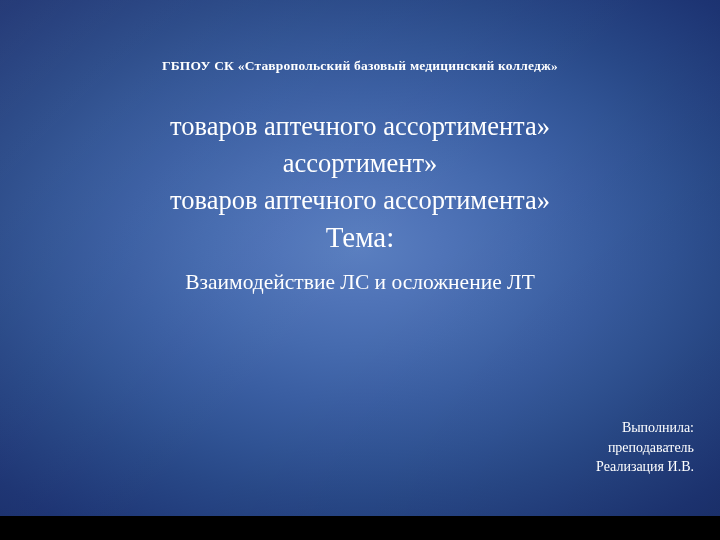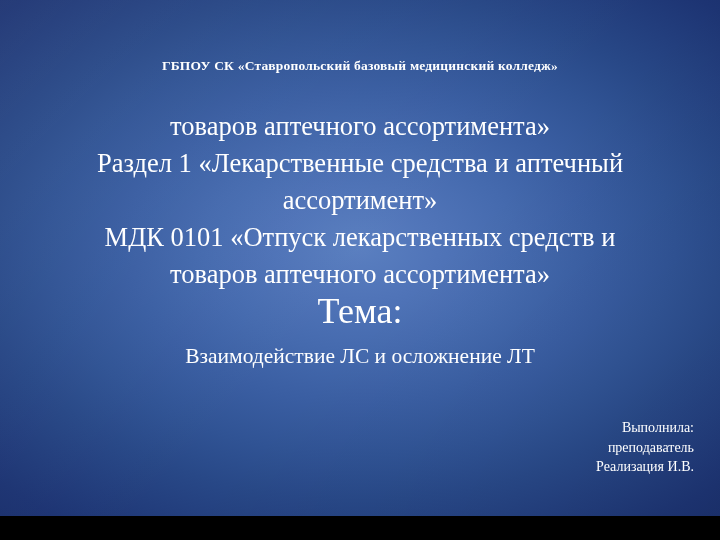--- a/index.html
+++ b/index.html
@@ -75,21 +75,21 @@
   }
 
   .title-line {
     font-size: 26.5px;
     line-height: 37px;
     font-weight: normal;
     white-space: nowrap;
   }
 
   .theme-label {
-    font-size: 36px;
+    font-size: 29px;
     line-height: 37px;
     white-space: nowrap;
   }
 
   .theme-value {
     font-size: 21.5px;
     line-height: 30px;
     white-space: nowrap;
     margin-top: 11px;
   }
@@ -113,23 +113,21 @@
 <body>
 
 <div class="slide">
 
   <div class="layer">
 
     <div class="institution">ГБПОУ  СК «Ставропольский базовый медицинский колледж»</div>
 
     <div class="title-block">
       <div class="title-line">товаров аптечного ассортимента»</div>
-      <div class="title-line">Раздел 1 «Лекарственные средства и аптечный</div>
       <div class="title-line">ассортимент»</div>
-      <div class="title-line">МДК 0101 «Отпуск лекарственных средств и</div>
       <div class="title-line">товаров аптечного ассортимента»</div>
 
       <div class="theme-label">Тема:</div>
       <div class="theme-value">Взаимодействие ЛС и осложнение ЛТ</div>
     </div>
 
     <div class="author-block">
       <div class="author-line">Выполнила:</div>
       <div class="author-line">преподаватель</div>
       <div class="author-line">Реализация И.В.</div>

